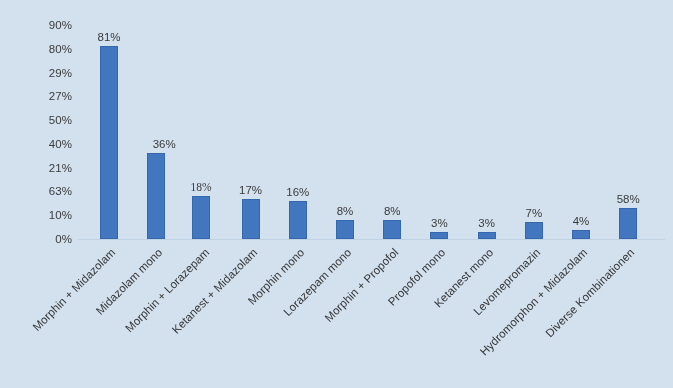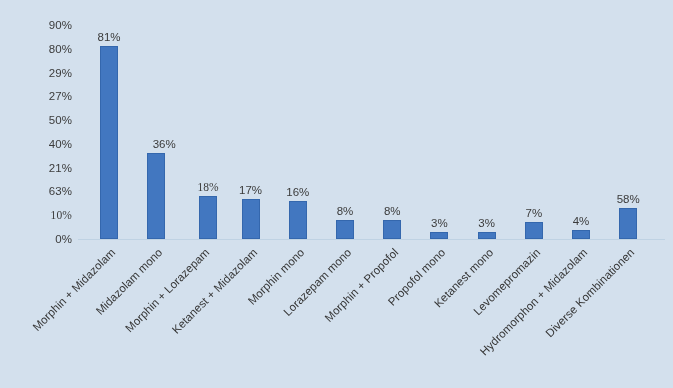--- a/index.html
+++ b/index.html
@@ -109,36 +109,36 @@
 
   <div class="y-axis-labels">
       <div class="y-tick-label" style="top: 19px;">90%</div>
       <div class="y-tick-label" style="top: 42.7778px;">80%</div>
       <div class="y-tick-label" style="top: 66.5556px;">29%</div>
       <div class="y-tick-label" style="top: 90.3333px;">27%</div>
       <div class="y-tick-label" style="top: 114.111px;">50%</div>
       <div class="y-tick-label" style="top: 137.889px;">40%</div>
       <div class="y-tick-label" style="top: 161.667px;">21%</div>
       <div class="y-tick-label" style="top: 185.444px;">63%</div>
-      <div class="y-tick-label" style="top: 209.222px; font-family: Liberation Serif, serif;">10%</div>
+      <div class="y-tick-label" style="top: 209.222px;">10%</div>
       <div class="y-tick-label" style="top: 233px;">0%</div>
     </div>
 
   <div class="axis-baseline"></div>
 
   <div class="bars-layer">
       <div class="bar-group" style="left: 100px; width: 18px; height: 192.6px;">
         <div class="bar" title="Morphin + Midazolam: 81%" style="height: 192.6px; background: rgb(66, 119, 192); border-color: rgb(52, 103, 173);"></div>
         <div class="bar-value" style="bottom: 195.6px;">81%</div>
       </div>
       <div class="bar-group" style="left: 147.2px; width: 34px; height: 85.6px;">
         <div class="bar" title="Midazolam mono: 36%" style="height: 85.6px; background: rgb(66, 119, 192); border-color: rgb(52, 103, 173);"></div>
         <div class="bar-value" style="bottom: 88.6px;">36%</div>
       </div>
-      <div class="bar-group" style="left: 199px; width: 18px; height: 28px; font-family: Liberation Serif, serif;">
+      <div class="bar-group" style="left: 192px; width: 18px; height: 28px; font-family: Liberation Serif, serif;">
         <div class="bar" title="Morphin + Lorazepam: 18%" style="height: 42.8px; background: rgb(66, 119, 192); border-color: rgb(52, 103, 173);"></div>
         <div class="bar-value" style="bottom: 45.8px;">18%</div>
       </div>
       <div class="bar-group" style="left: 241.6px; width: 18px; height: 40.4222px;">
         <div class="bar" title="Ketanest + Midazolam: 17%" style="height: 40.4222px; background: rgb(66, 119, 192); border-color: rgb(52, 103, 173);"></div>
         <div class="bar-value" style="bottom: 43.4222px;">17%</div>
       </div>
       <div class="bar-group" style="left: 288.8px; width: 18px; height: 25px;">
         <div class="bar" title="Morphin mono: 16%" style="height: 38.0444px; background: rgb(66, 119, 192); border-color: rgb(52, 103, 173);"></div>
         <div class="bar-value" style="bottom: 41.0444px;">16%</div>

